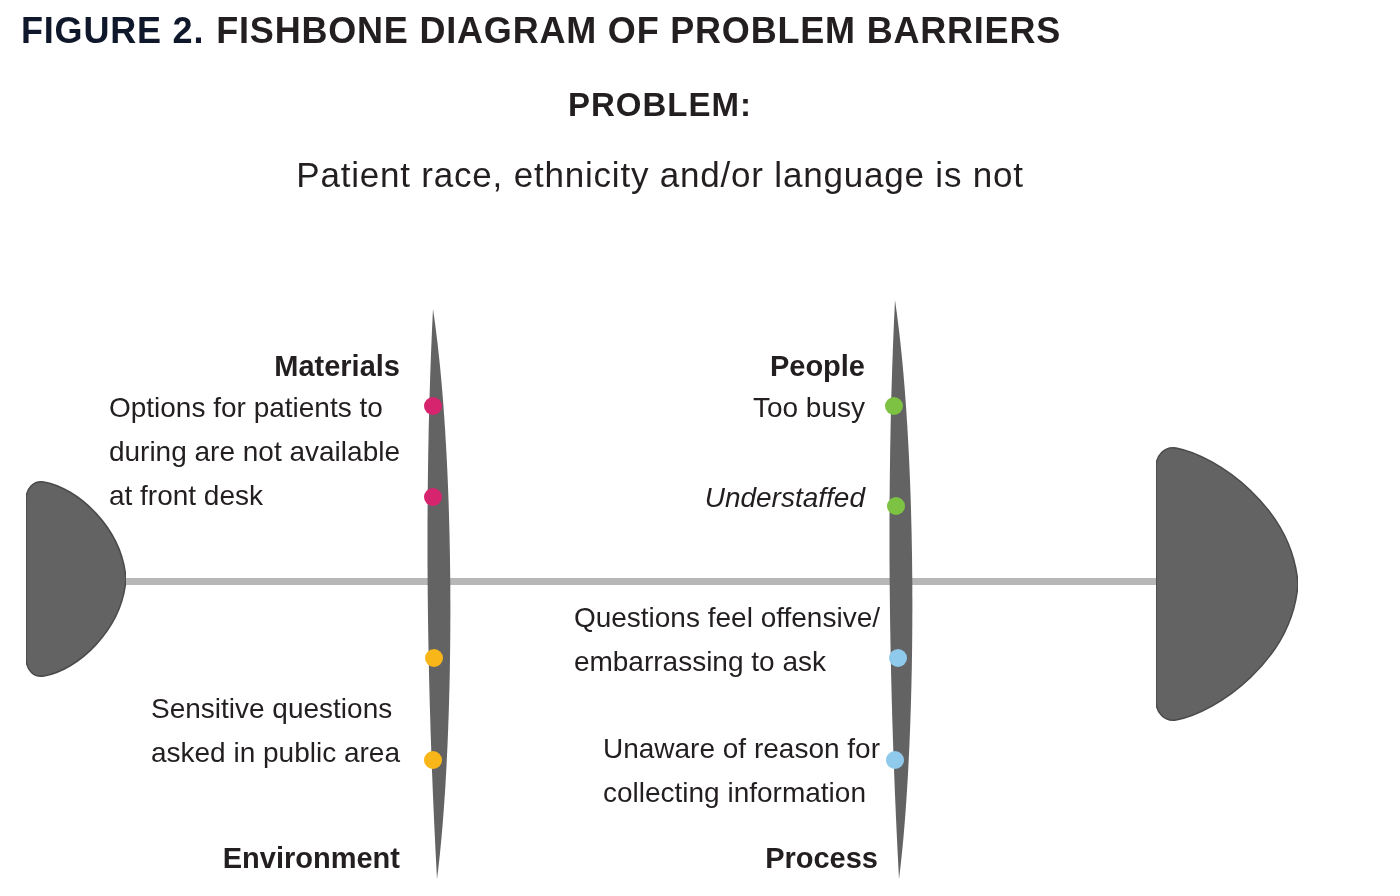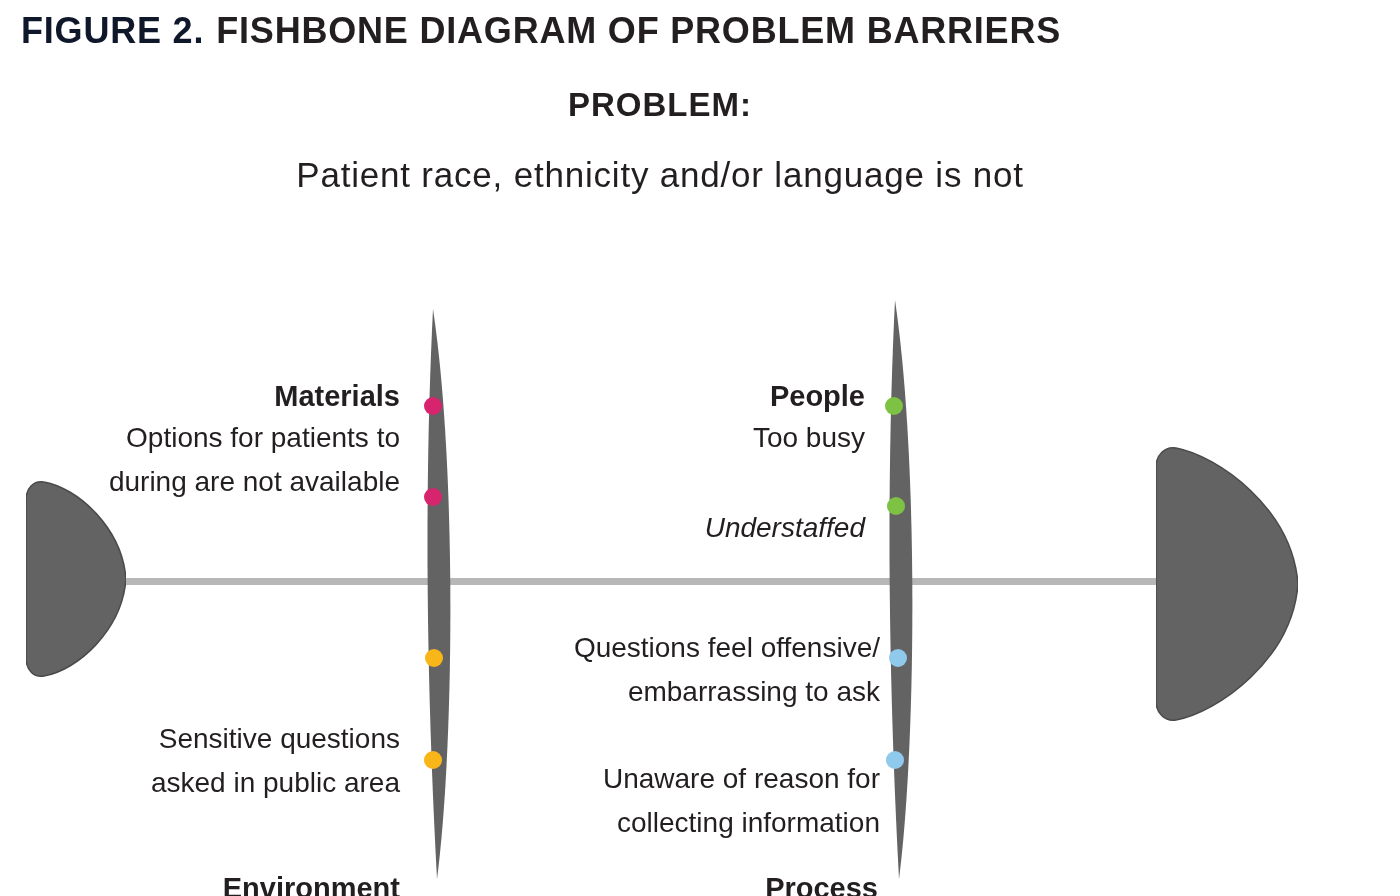--- a/index.html
+++ b/index.html
@@ -24,22 +24,22 @@
   .problem-lines {
     position:absolute; left:150px; top:134px; width:1020px;
     text-align:center; font-size:35px; line-height:50px; letter-spacing:0.8px;margin-top:16px;
   }
   
   .spine { position:absolute; left:120px; top:578px; width:1040px; height:7px; }
   .shape { position:absolute; }
   .bone  { position:absolute; width:40px; }
   
   .lbl {
-    position:absolute; text-align:right;
-    font-size:28px; line-height:44px; white-space:nowrap;margin-top:30px;
+    position:absolute; 
+    font-size:28px; line-height:44px; white-space:nowrap;
   }
   .cat { font-size:29px; font-weight:bold; }
   
   .dot {
     position:absolute; width:18px; height:18px; border-radius:50%;
   }
 </style>
 </head>
 <body>
 
@@ -69,20 +69,21 @@
   </svg>
 
   <svg class="bone" style="left:886px; top:300px;" width="40" height="579" viewBox="0 0 40 579">
     <path d="M 9,0 C 2,142 0,335 13,579 C 30,447 33,163 9,0 Z" fill="#636363"></path>
   </svg>
 
   <div class="lbl cat" style="right:1000px; top:344px;">Materials</div>
   <div class="lbl" style="right:1000px; top:386px;">
     <div>Options for patients to</div>
     <div>during are not available</div>
+    <div>at front desk</div>
   </div>
   <div class="dot" style="left: 424px; top: 397px; background: rgb(214, 36, 110);"></div>
   <div class="dot" style="left: 424px; top: 488px; background: rgb(214, 36, 110);"></div>
 
   <div class="lbl cat" style="right:535px; top:344px;">People</div>
   <div class="lbl" style="right:535px; top:386px;">Too busy</div>
   <div class="lbl" style="right:535px; top:476px;font-style:italic;">Understaffed</div>
   <div class="dot" style="left: 885px; top: 397px; background: rgb(125, 194, 66);"></div>
   <div class="dot" style="left: 887px; top: 497px; background: rgb(125, 194, 66);"></div>
 

